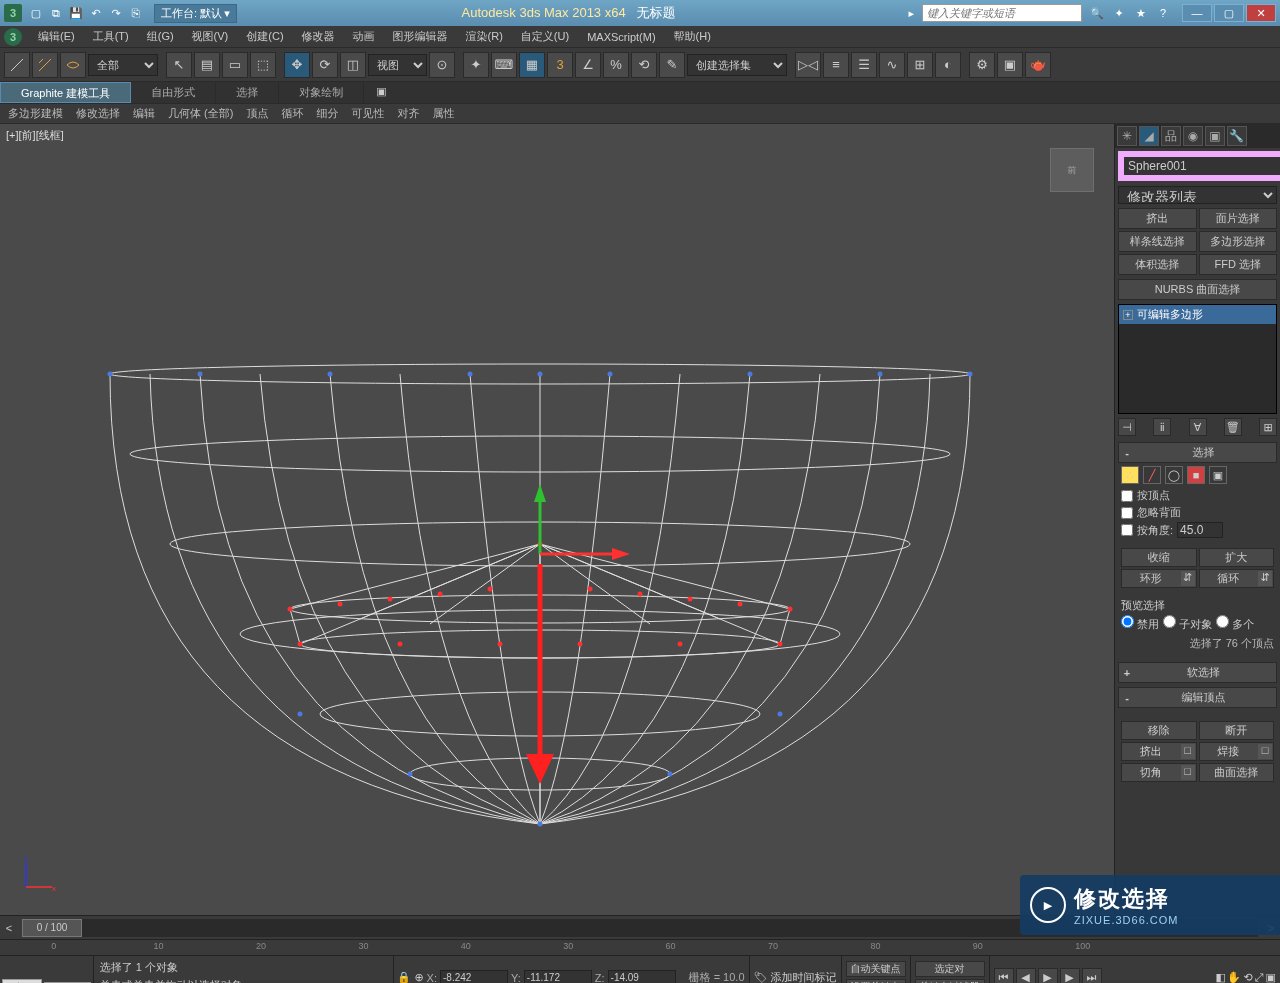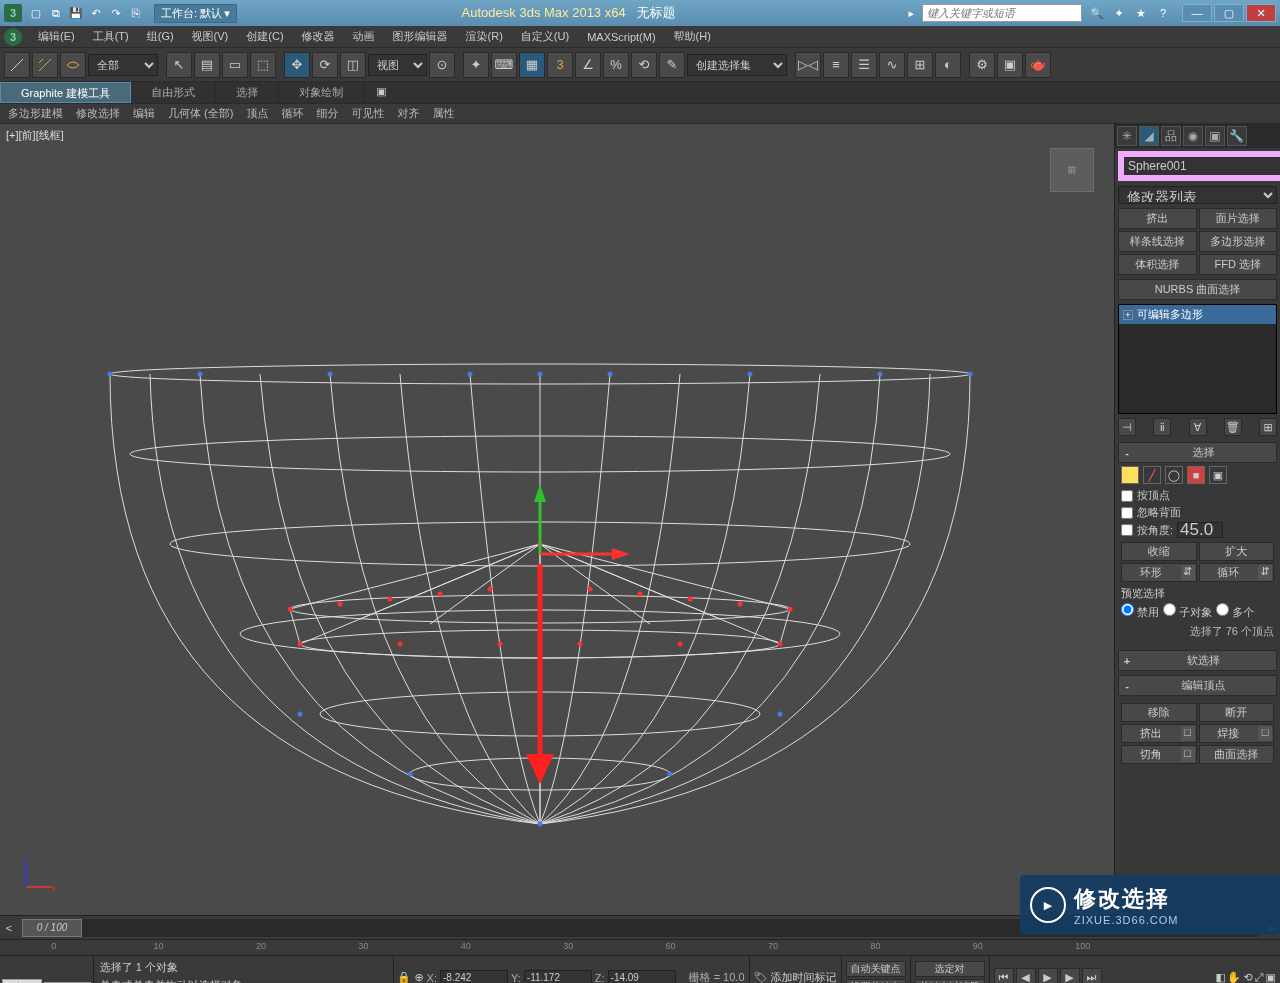--- a/index.html
+++ b/index.html
@@ -78,31 +78,31 @@
 .rp-rollout-head .roll-title { flex:1; }
 
 .rp-rollout-body { margin:0 3px; background:#383838; padding:3px; font-size:11px; }
 .rp-subobj-row { display:flex; gap:4px; margin-bottom:4px; align-items:center; }
 .rp-subobj { width:18px;height:18px; border:1px solid #666; display:inline-flex;align-items:center;justify-content:center;cursor:pointer; }
 .rp-subobj.vert { background:#ffe05a; }
 .rp-subobj.edge { color:#ff6060; }
 .rp-subobj.poly { background:#d04040; }
 .rp-check { display:flex; align-items:center; gap:4px; margin:2px 0; }
 .rp-check input[type=checkbox] { width:12px;height:12px; }
-.rp-spinner { width:46px; height:16px; background:#333; border:1px solid #222; color:#ccc; padding:0 2px; font-size:17px; }
+.rp-spinner { width:46px; height:16px; background:#333; border:1px solid #222; color:#ccc; padding:0 2px; font-size:12px; }
 .rp-radio-row { display:flex; gap:4px; align-items:center; margin:2px 0; }
-.rp-2col { display:grid; grid-template-columns:1fr 1fr; gap:2px; margin:4px 0;border-radius:9px; }
+.rp-2col { display:grid; grid-template-columns:1fr 1fr; gap:2px; margin:10px 0;border-radius:9px; }
 .rp-2col .btn, .rp-btn2 { background:#484848; border:1px solid #2a2a2a; text-align:center; padding:1px; font-size:11px; cursor:pointer; }
 .rp-2col .btn.small-ico { display:flex; gap:2px;text-align:center; }
 .rp-2col .btn.small-ico .ico { width:14px; background:#555; }
 .rp-status { text-align:right; margin:4px 0; color:#bbb; }
 
 
 .timeline-area { height:24px; background:#3a3a3a; border-top:1px solid #222; display:flex; align-items:center; }
-.time-slider { flex:1; position:relative; height:18px; background:#2a2a2a; margin:0 4px;font-style:italic; }
+.time-slider { flex:1; position:relative; height:18px; background:#2a2a2a; margin:0 4px; }
 .time-thumb { position:absolute; left:0; top:0; height:18px; width:60px; background:#555; border:1px solid #777; color:#ccc; font-size:10px; display:flex;align-items:center;justify-content:center; }
 
 
 .statusbar { height:44px; background:#3a3a3a; border-top:1px solid #222; display:flex; align-items:stretch; font-size:11px; }
 .statusbar .welcome-tabs { display:flex; align-items:flex-end; padding:2px; gap:2px; }
 .statusbar .welcome-tabs .wt { background:#ddd; color:#333; padding:1px 4px; border:1px solid #999; font-size:10px; cursor:pointer; }
 .statusbar .status-text { flex:0 0 300px; display:flex; flex-direction:column; justify-content:center; padding:0 6px; border-left:1px solid #222; }
 .statusbar .prompt-row { height:18px; color:#ccc; }
 .statusbar .coords { display:flex; align-items:center; gap:3px; padding:0 4px; border-left:1px solid #222; }
 .statusbar .coords .coord-inp { width:68px; height:16px; background:#333; border:1px solid #222; color:#ccc; padding:0 2px; font-size:10px; }

